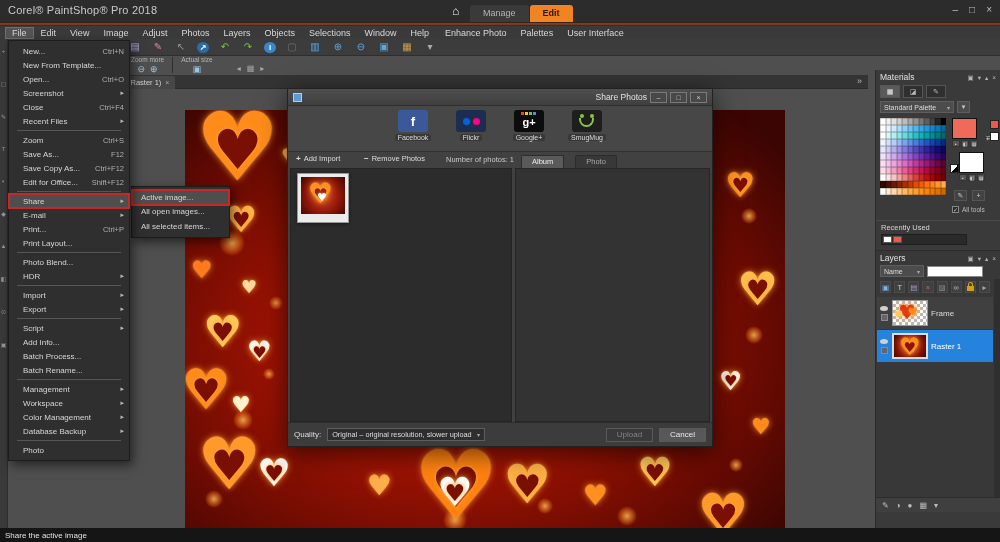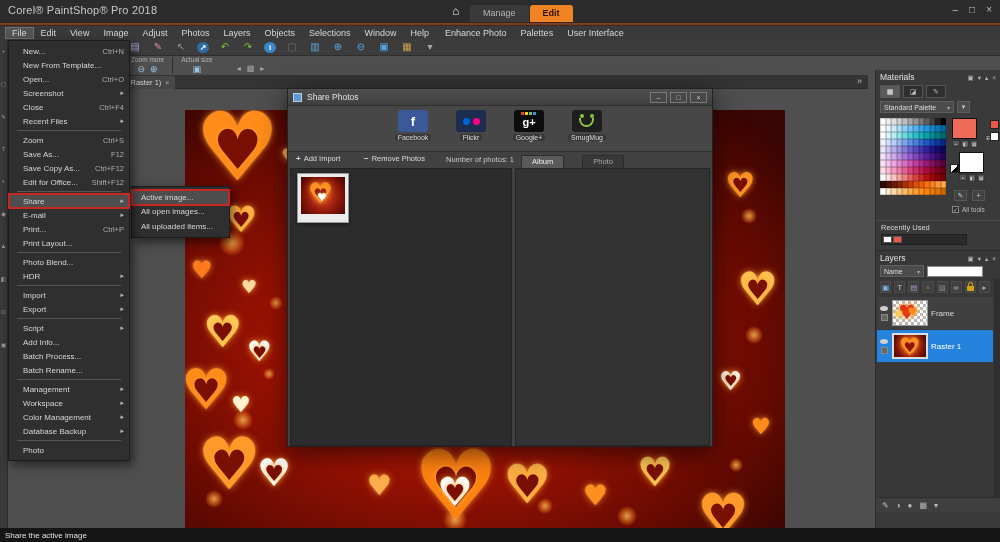--- a/index.html
+++ b/index.html
@@ -73,21 +73,21 @@
   .share-submenu{position:absolute;left:131px;top:186px;width:99px;background:#2f2f2f;border:1px solid #1c1c1c;
     box-shadow:3px 4px 10px rgba(0,0,0,.55);padding:3px 0;z-index:59;}
   .sm-item{height:14.5px;display:flex;align-items:center;padding:0 9px;font-size:8px;color:#d6d6d6;}
 
   
   .dialog{position:absolute;left:287px;top:88px;width:426px;height:359px;background:#414141;
     border:1px solid #222;box-shadow:0 6px 24px rgba(0,0,0,.6);z-index:50;display:flex;flex-direction:column;}
   .dlg-titlebar{height:17px;background:linear-gradient(#4f4f4f,#3f3f3f);display:flex;align-items:center;
     padding:0 5px;border-bottom:1px solid #2f2f2f;flex:0 0 auto;}
   .dlg-icon{width:9px;height:9px;background:#5b9bd5;border:1px solid #bcd;margin-right:5px;}
-  .dlg-title{font-size:8.5px;color:#e2e2e2;flex:1;}
+  .dlg-title{font-size:8.5px;color:#e2e2e2;flex:1;text-align:right;}
   .dlg-btn{width:17px;height:11px;border:1px solid #7a7a7a;display:flex;align-items:center;justify-content:center;
     font-size:7px;color:#ccc;margin-left:3px;background:#484848;}
   .services{height:46px;background:#474747;border-bottom:1px solid #303030;display:flex;justify-content:center;
     gap:12px;padding-top:4px;flex:0 0 auto;}
   .svc{display:flex;flex-direction:column;align-items:center;width:46px;}
   .svc-ico{width:30px;height:22px;border-radius:3px;position:relative;display:flex;align-items:center;
     justify-content:center;overflow:hidden;}
   .svc-glyph{color:#fff;font-weight:bold;font-size:13px;line-height:1;}
   .svc-dot{width:7px;height:7px;border-radius:50%;margin:0 1.5px;display:inline-block;}
   .stripes{position:absolute;top:2px;left:7px;display:flex;gap:1px;}
@@ -95,21 +95,21 @@
   .gp-glyph{margin-top:3px;font-size:11px;}
   .smiley{position:relative;width:18px;height:14px;}
   .sm-eye{position:absolute;top:0;width:4px;height:4px;border-radius:50%;}
   .sm-mouth{position:absolute;left:1px;top:4px;width:15px;height:9px;border:2px solid;border-top:none;
     border-radius:0 0 10px 10px;}
   .svc-label{font-size:7px;color:#ddd;margin-top:2px;background:#383838;padding:0 3px;border-radius:2px;}
   .dlg-toolbar{height:16px;position:relative;font-size:7.5px;color:#ddd;flex:0 0 auto;}
   .tb-item{position:absolute;top:2px;display:flex;align-items:center;gap:3px;}
   .pm{font-size:8px;font-weight:bold;}
   .photo-count{position:absolute;left:158px;top:3px;width:68px;text-align:right;color:#c8c8c8;}
-  .dlg-tabs{position:absolute;left:233px;bottom:0;display:flex;gap:18px;align-items:center;}
+  .dlg-tabs{position:absolute;left:233px;bottom:0;display:flex;gap:11px;align-items:center;}
   .dlg-tab{font-size:7.5px;padding:1px 10px 2px;background:#383838;color:#a8a8a8;border:1px solid #2c2c2c;
     border-bottom:none;border-radius:2px 2px 0 0;}
   .dlg-tab.active{background:#5a5a5a;color:#eee;}
   .dlg-content{flex:1;display:flex;gap:3px;padding:0 2px;}
   .photo-list{width:222px;background:#2c2c2c;border:1px solid #242424;position:relative;}
   .album-panel{flex:1;background:#333;border:1px solid #262626;}
   .thumb{position:absolute;left:6px;top:4px;width:52px;height:50px;background:#ececec;border:1px solid #999;
     padding:3px 3px 8px;box-shadow:0 1px 3px rgba(0,0,0,.45);}
   .mini-img{position:relative;width:100%;height:100%;overflow:hidden;
     background:radial-gradient(circle at 50% 52%, #d4452a 0%, #8e1508 58%, #3f0703 100%);}
@@ -745,21 +745,21 @@
       <span class="fm-arrow">▸</span>
     </div>
     <div class="fm-sep"></div>
     <div class="fm-item">
       <span class="fm-label">Photo</span>
     </div>
   </div>
 <div class="share-submenu" id="shareSubmenu">
     <div class="sm-item hl">Active image...</div>
     <div class="sm-item">All open images...</div>
-    <div class="sm-item">All uploaded items...</div>
+    <div class="sm-item">All selected items...</div>
   </div>
 
 <div class="dialog">
   <div class="dlg-titlebar">
     <span class="dlg-icon"></span>
     <span class="dlg-title">Share Photos</span>
     <span id="dlgWinBtns" style="display:flex;">
         <span class="dlg-btn">–</span>
         <span class="dlg-btn">□</span>
         <span class="dlg-btn">×</span>
@@ -826,17 +826,26 @@
               <span class="h-inner" style="color: rgb(142, 21, 8);">♥</span>
             </span>
             <span class="heart" style="left: 16px; top: 15px; font-size: 11px;">
               <span class="h-outer" style="color: rgb(255, 255, 255);">♥</span>
             </span>
           </div>
       </div>
     </div>
     <div class="album-panel"></div>
   </div>
+  <div class="dlg-footer">
+    <span>Quality:</span>
+    <span class="quality-dd">
+      <span>Original – original resolution, slower upload</span>
+      <span class="dd-arrow">▾</span>
+    </span>
+    <span class="btn disabled">Upload</span>
+    <span class="btn cancel">Cancel</span>
+  </div>
 </div>
 
 <div class="statusbar">
   <span>Share the active image</span>
 </div>
 
 </body></html>

